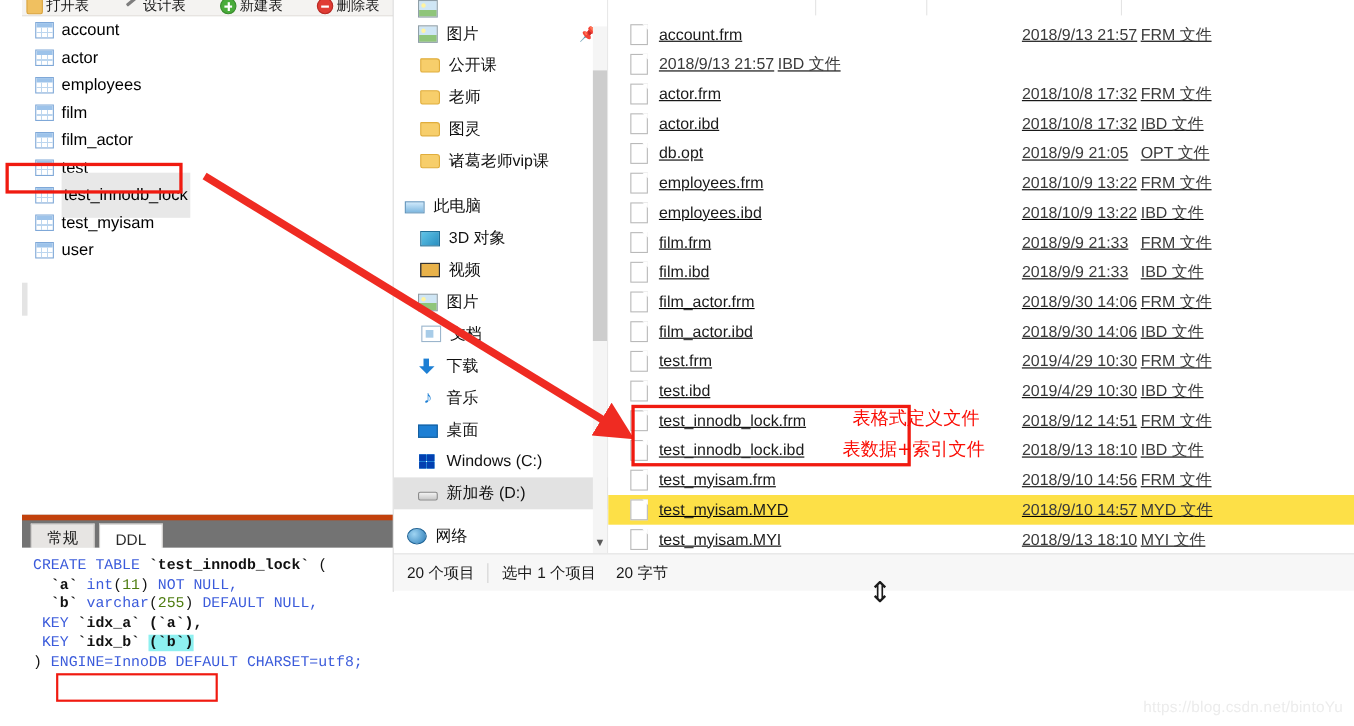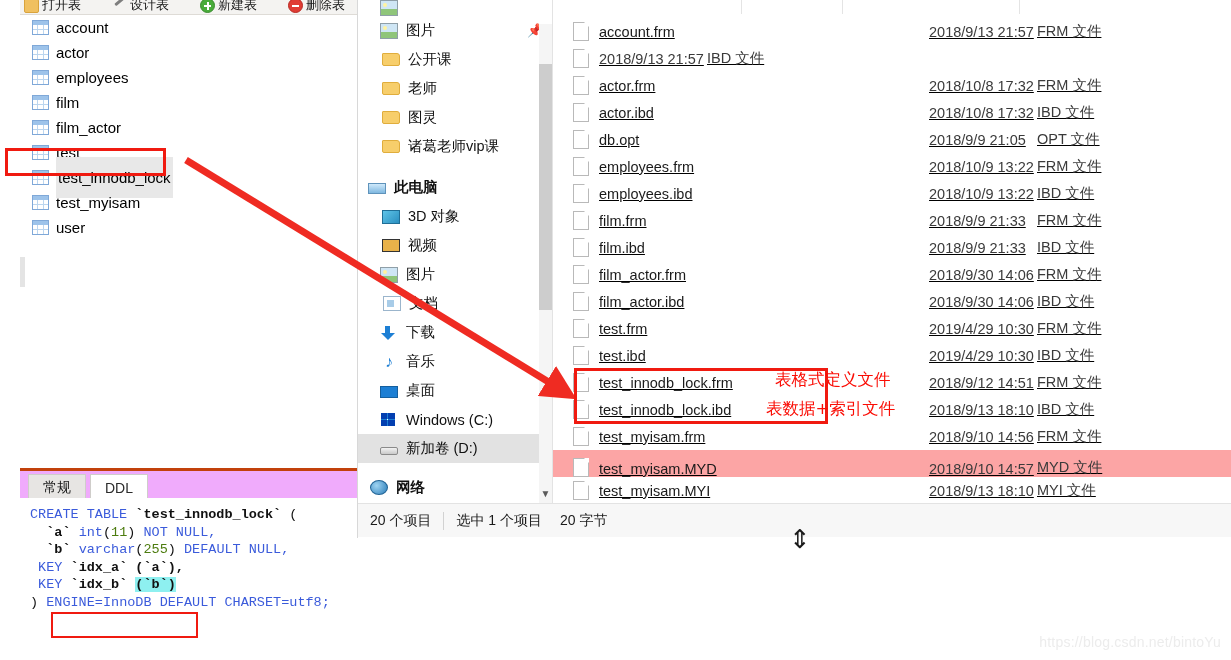--- a/index.html
+++ b/index.html
@@ -77,21 +77,21 @@
   }
   #nav-vscroll .thumb {
     position: absolute; left: 0; top: 105px; width: 12px; height: 42px; background: #d6d6d6;
   }
   #nav-leftgrip {
     position: absolute; left: 0; top: 257px; width: 5px; height: 30px; background: #e4e4e4;
   }
 
   #nav-tabs {
     position: absolute; left: 0; top: 468px; width: 358px; height: 30px;
-    background: #f0abfc; border-top: 3px solid #c2410c;
+    background: #737373; border-top: 5px solid #c2410c;
   }
   .nav-tab {
     position: absolute; top: 3px; height: 27px; padding: 0 14px;
     display: flex; align-items: center; justify-content: center;
     font-size: 14px; color: #1a1a1a; border: 1px solid #cfcdca; border-bottom: none;
     background: #e7e5e3;
   }
   .nav-tab.active { background: #ffffff; color: #2b2b2b; border-color: #cfcdca; }
 
   #nav-ddl {
@@ -119,21 +119,21 @@
   }
   #exp-nav {
     position: absolute; left: 0; top: 0; width: 195px; height: 503px;
     background: #ffffff; overflow: hidden;
   }
   .nav-row {
     height: 29px; display: flex; align-items: center; gap: 8px;
     font-size: 14.5px; color: #111; white-space: nowrap; position: relative;
   }
   .nav-row.ind1 { padding-left: 22px; }
-  .nav-row.ind0 { padding-left: 10px; font-weight: bold; }
+  .nav-row.ind0 { padding-left: 10px; }
   .nav-row.sel { background: #e2e2e2; }
   .n-ico { width: 18px; height: 16px; flex: 0 0 18px; position: relative; }
 
   .ni-pic {
     background: linear-gradient(to bottom, #cfe6f5 0 55%, #8fc57a 55% 100%);
     border: 1px solid #8f9fa8;
   }
   .ni-pic::after {
     content:""; position:absolute; left:2px; top:2px; width:4px; height:4px;
     background:#fff4a0; border-radius:50%;
@@ -211,21 +211,21 @@
 
   #exp-list {
     position: absolute; left: 195px; top: 0; width: 678px; height: 503px;
     background: #ffffff;
     text-decoration: underline;
   }
   .f-row {
     position: relative; height: 27px; display: flex; align-items: center;
     font-size: 14.5px; color: #1a1a1a;
   }
-  .f-row.sel { background: #fca5a5; align-items: flex-end; }
+  .f-row.sel { background: #fde047; }
   .f-ico {
     width: 16px; height: 19px; flex: 0 0 16px; margin-left: 20px; margin-right: 10px;
     background: #ffffff; border: 1px solid #b9b9b9; position: relative;
   }
   .f-ico::after {
     content:""; position:absolute; right:-1px; top:-1px;
     border-left:5px solid transparent; border-top:5px solid #ffffff;
     border-right: 0; 
   }
   .f-name { width: 330px; white-space: nowrap; }

